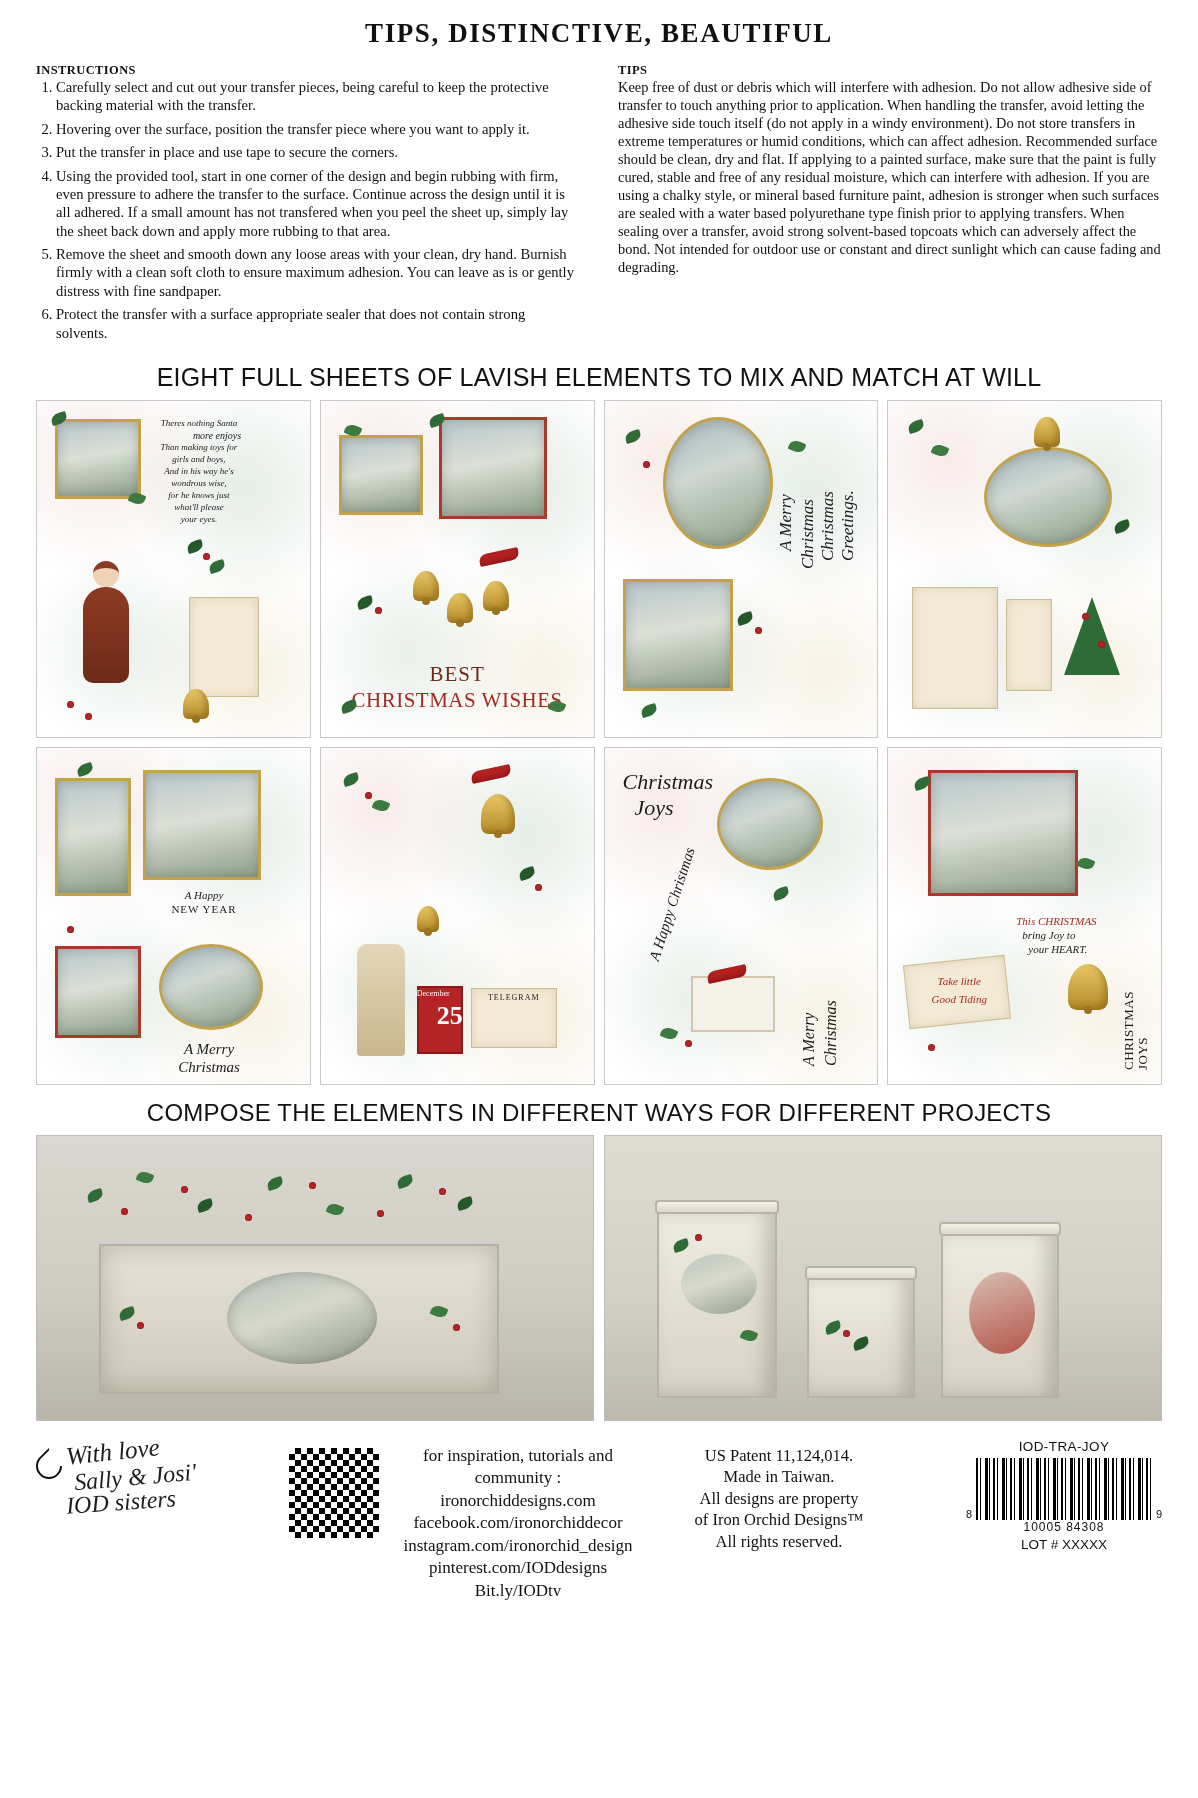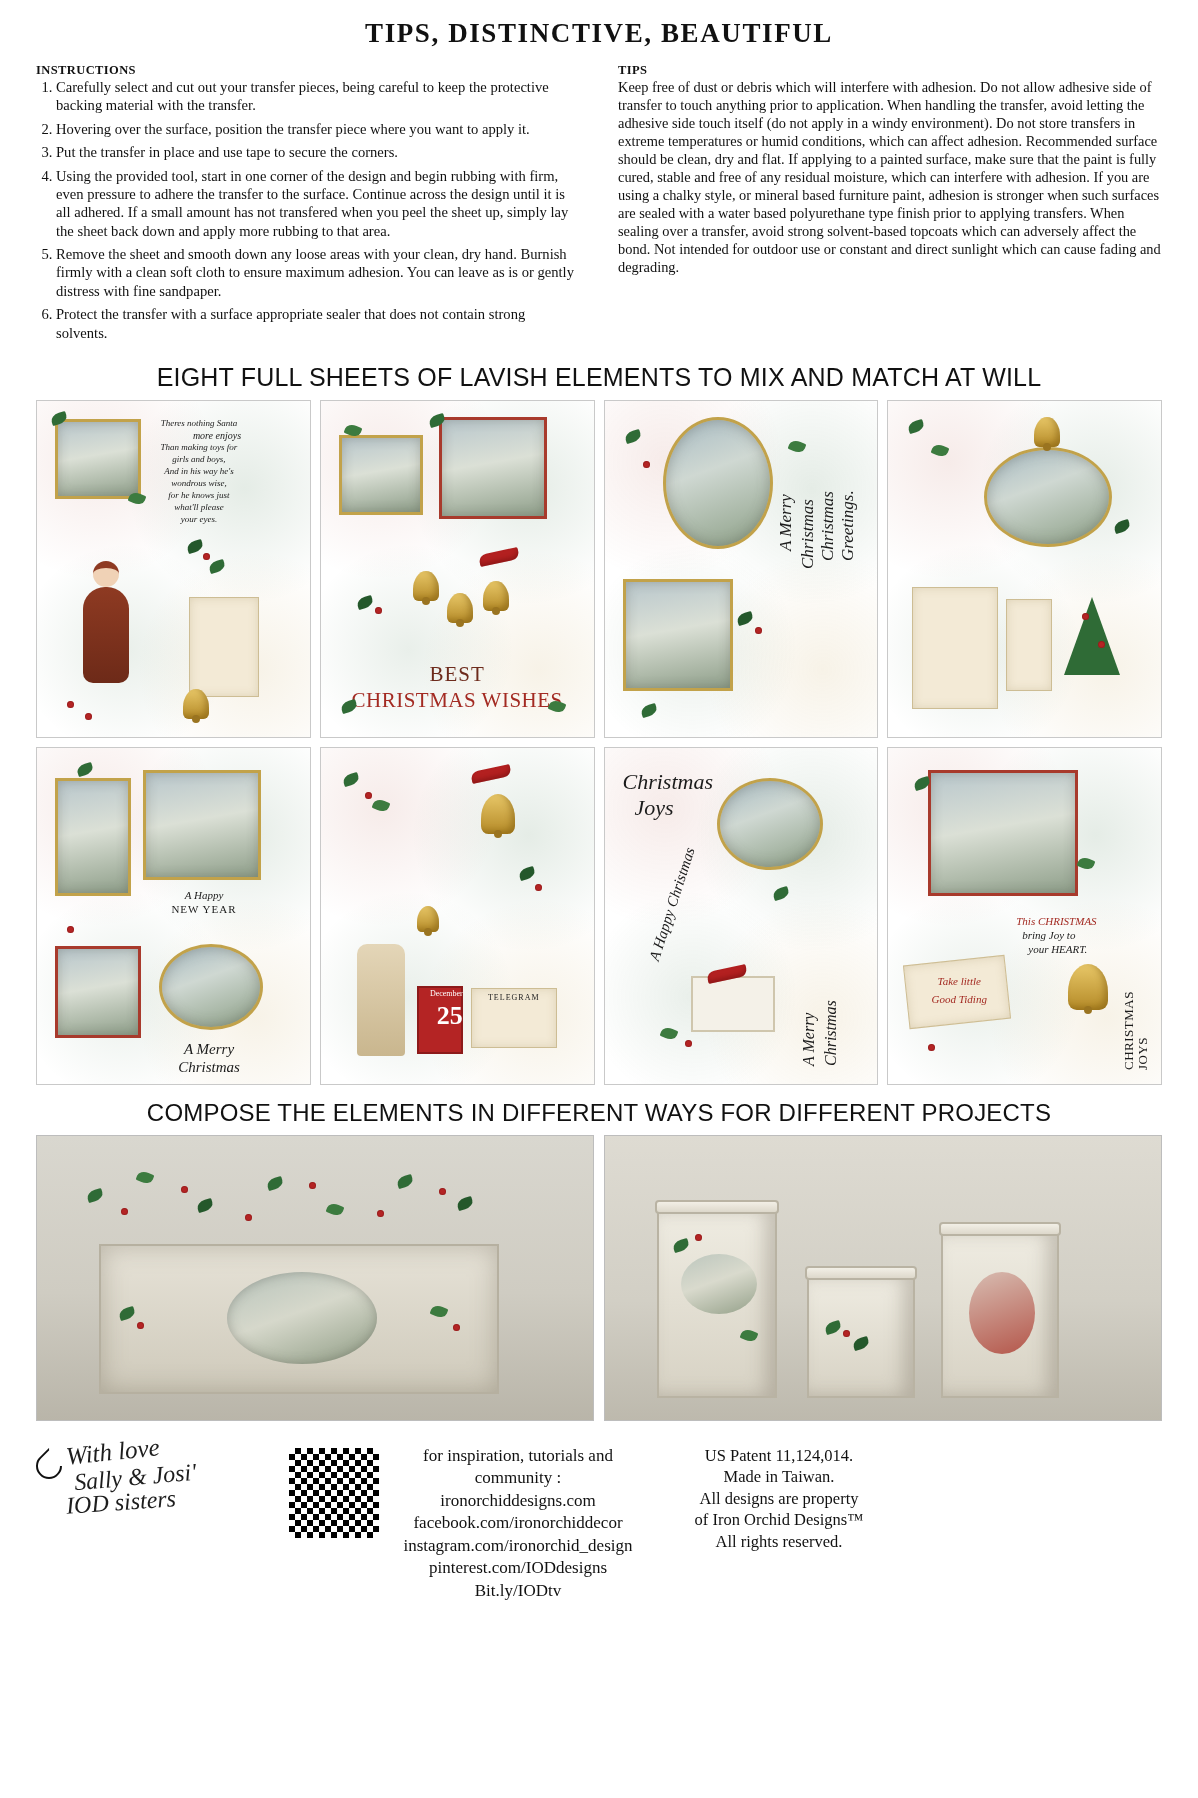--- a/index.html
+++ b/index.html
@@ -422,21 +422,21 @@
     <div class="sheet">
       <div class="bg"></div>
       <div class="ribbon" style="position:absolute;left:150px;top:20px;"></div>
       <div class="bell" style="position:absolute;left:160px;top:46px;width:34px;height:40px;"></div>
       <div class="sprig holly" style="left:22px;top:26px;"></div>
       <div class="sprig holly alt" style="left:52px;top:52px;"></div>
       <div class="sprig berry" style="left:44px;top:44px;"></div>
       <div class="bell" style="position:absolute;left:96px;top:158px;width:22px;height:26px;"></div>
       <div style="position:absolute;left:36px;top:196px;width:48px;height:112px;background:linear-gradient(180deg,#e4d6b8,#c9b68e);border-radius:10px 10px 4px 4px;"></div>
       <div style="position:absolute;left:96px;top:238px;width:46px;height:68px;background:#b42424;border:2px solid #8c1a1a;"></div>
-      <div class="sheet-text" style="left:96px;top:242px;width:46px;text-align:right;font-size:8px;color:#fff;">December</div>
+      <div class="sheet-text" style="left:96px;top:242px;width:46px;text-align:left;font-size:8px;color:#fff;">December</div>
       <div class="sheet-text" style="left:96px;top:254px;width:46px;text-align:right;font-size:26px;color:#fff;font-weight:bold;">25</div>
       <div class="card-cream" style="position:absolute;left:150px;top:240px;width:86px;height:60px;"></div>
       <div class="sheet-text" style="left:150px;top:246px;width:86px;text-align:center;font-size:8px;letter-spacing:1px;">TELEGRAM</div>
       <div class="sprig holly dark" style="left:198px;top:120px;"></div>
       <div class="sprig berry" style="left:214px;top:136px;"></div>
     </div>
 
     <div class="sheet">
       <div class="bg"></div>
       <div class="sheet-text script" style="left:18px;top:22px;font-size:22px;">Christmas</div>
@@ -539,15 +539,25 @@
     </div>
 
     <div class="legal">
       <div>US Patent 11,124,014.</div>
       <div>Made in Taiwan.</div>
       <div>All designs are property</div>
       <div>of Iron Orchid Designs™</div>
       <div>All rights reserved.</div>
     </div>
 
+    <div class="codes">
+      <div class="sku">IOD-TRA-JOY</div>
+      <div class="barcode-row">
+        <span>8</span>
+        <div class="barcode" style="flex:1;"></div>
+        <span>9</span>
+      </div>
+      <div class="barcode-digits">10005 84308</div>
+      <div class="lot">LOT # XXXXX</div>
+    </div>
   </div>
 
 </div>
 
 </body></html>

